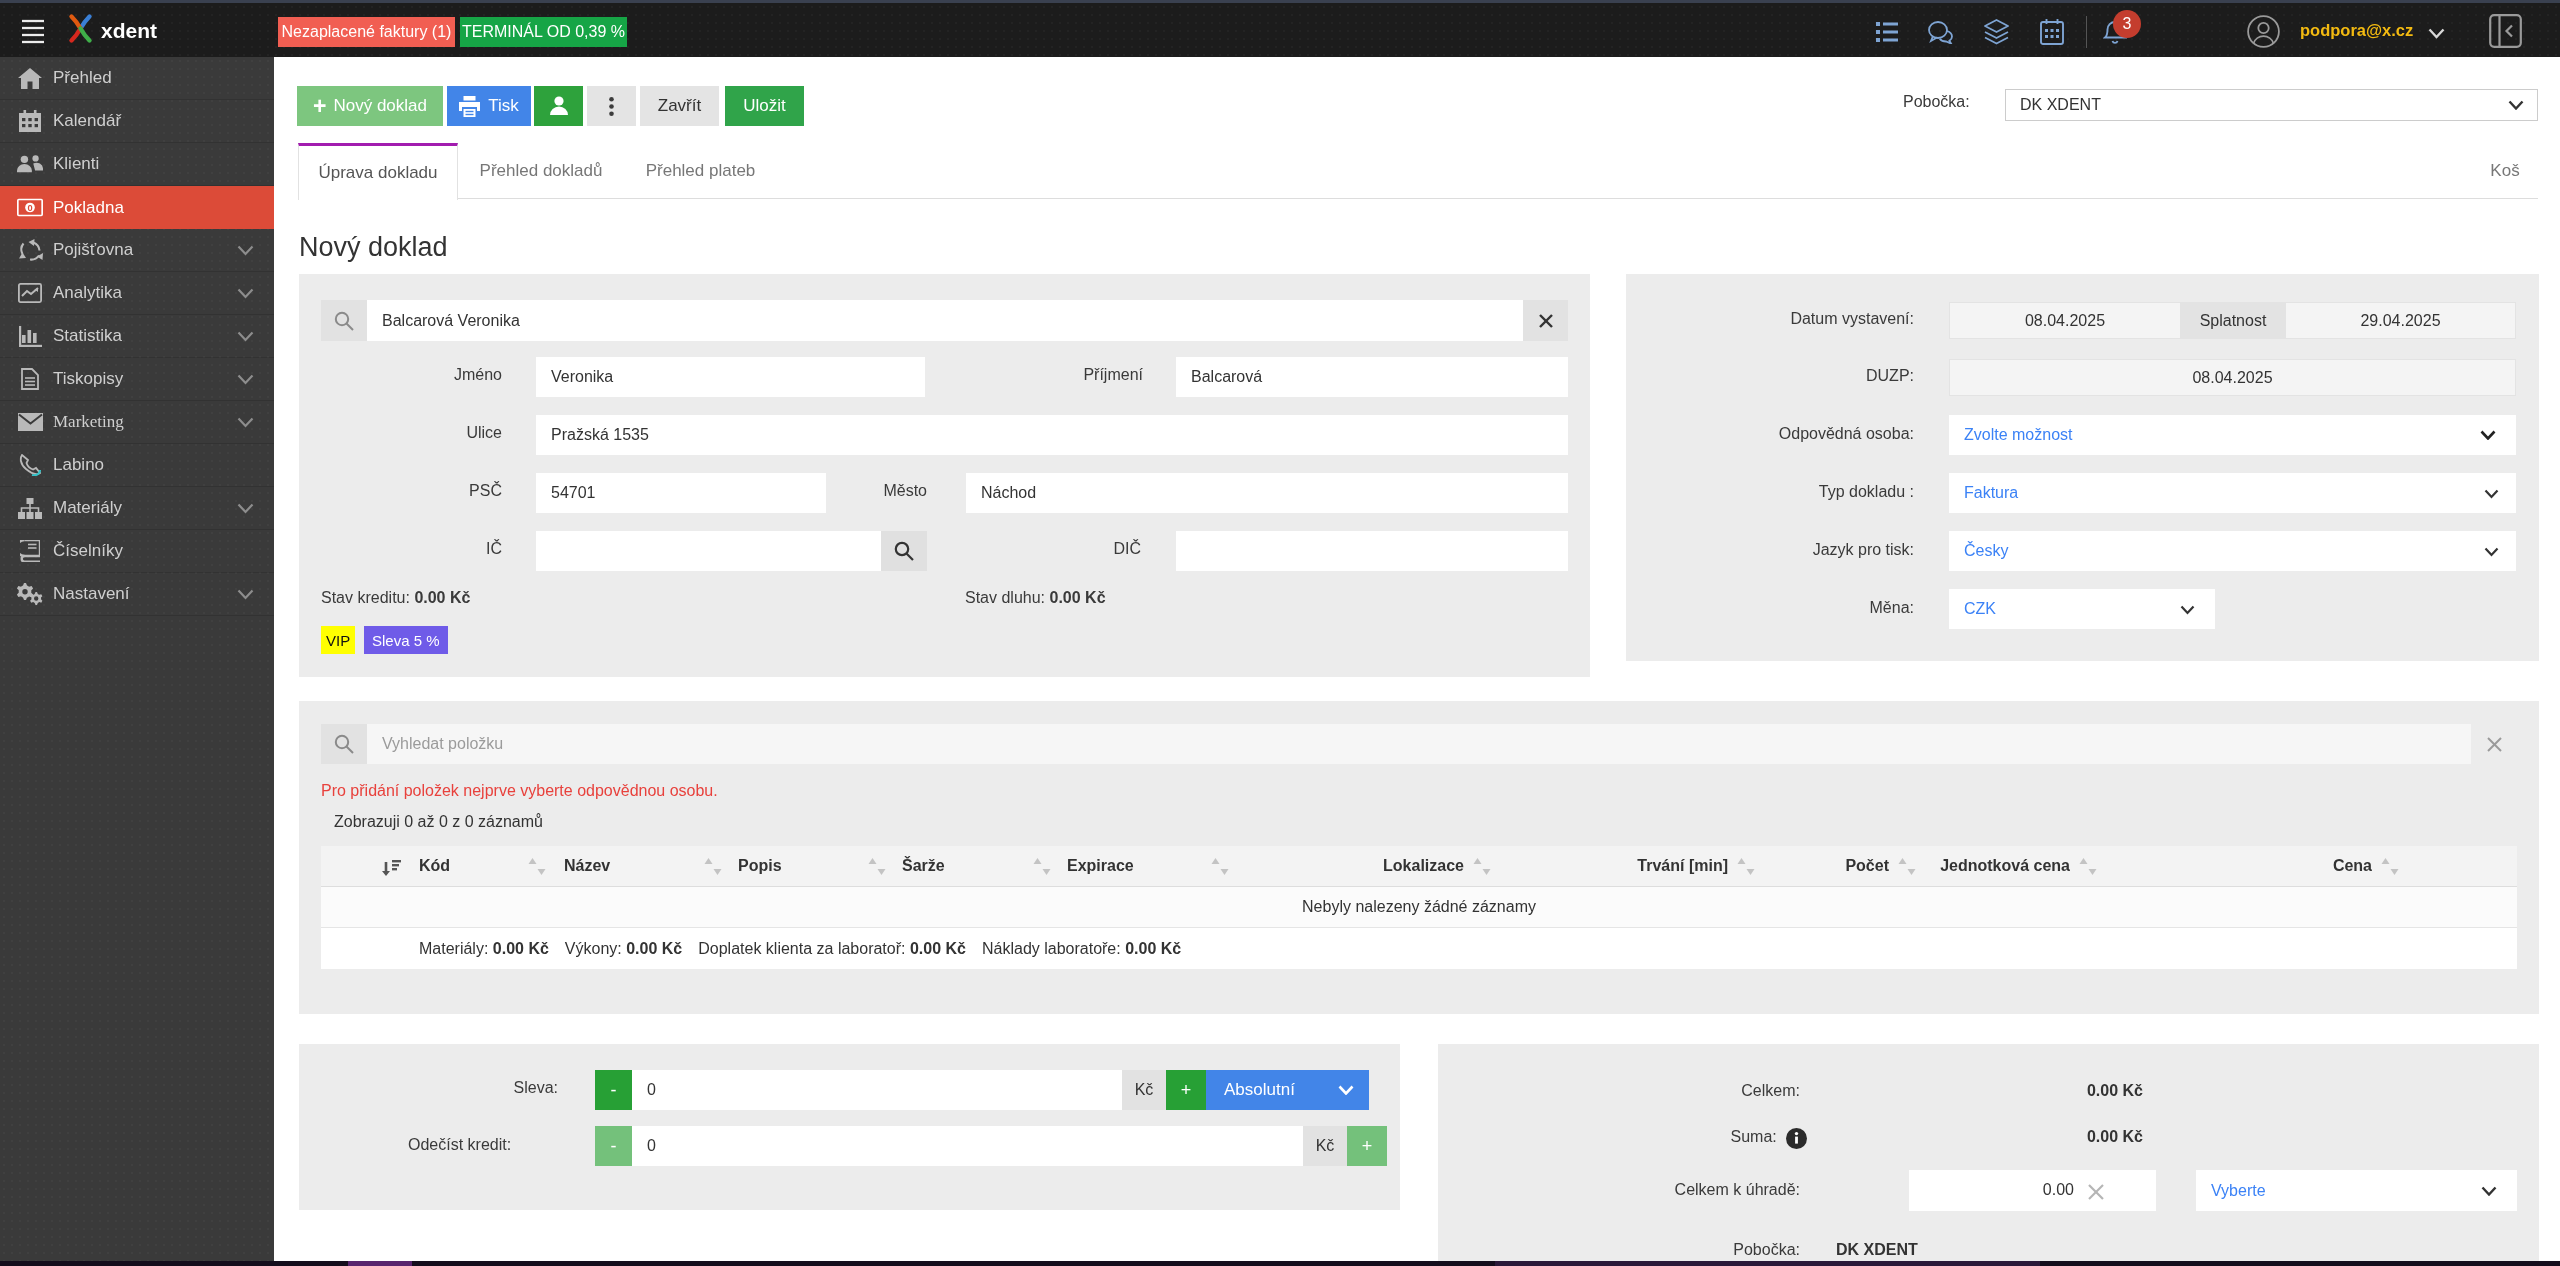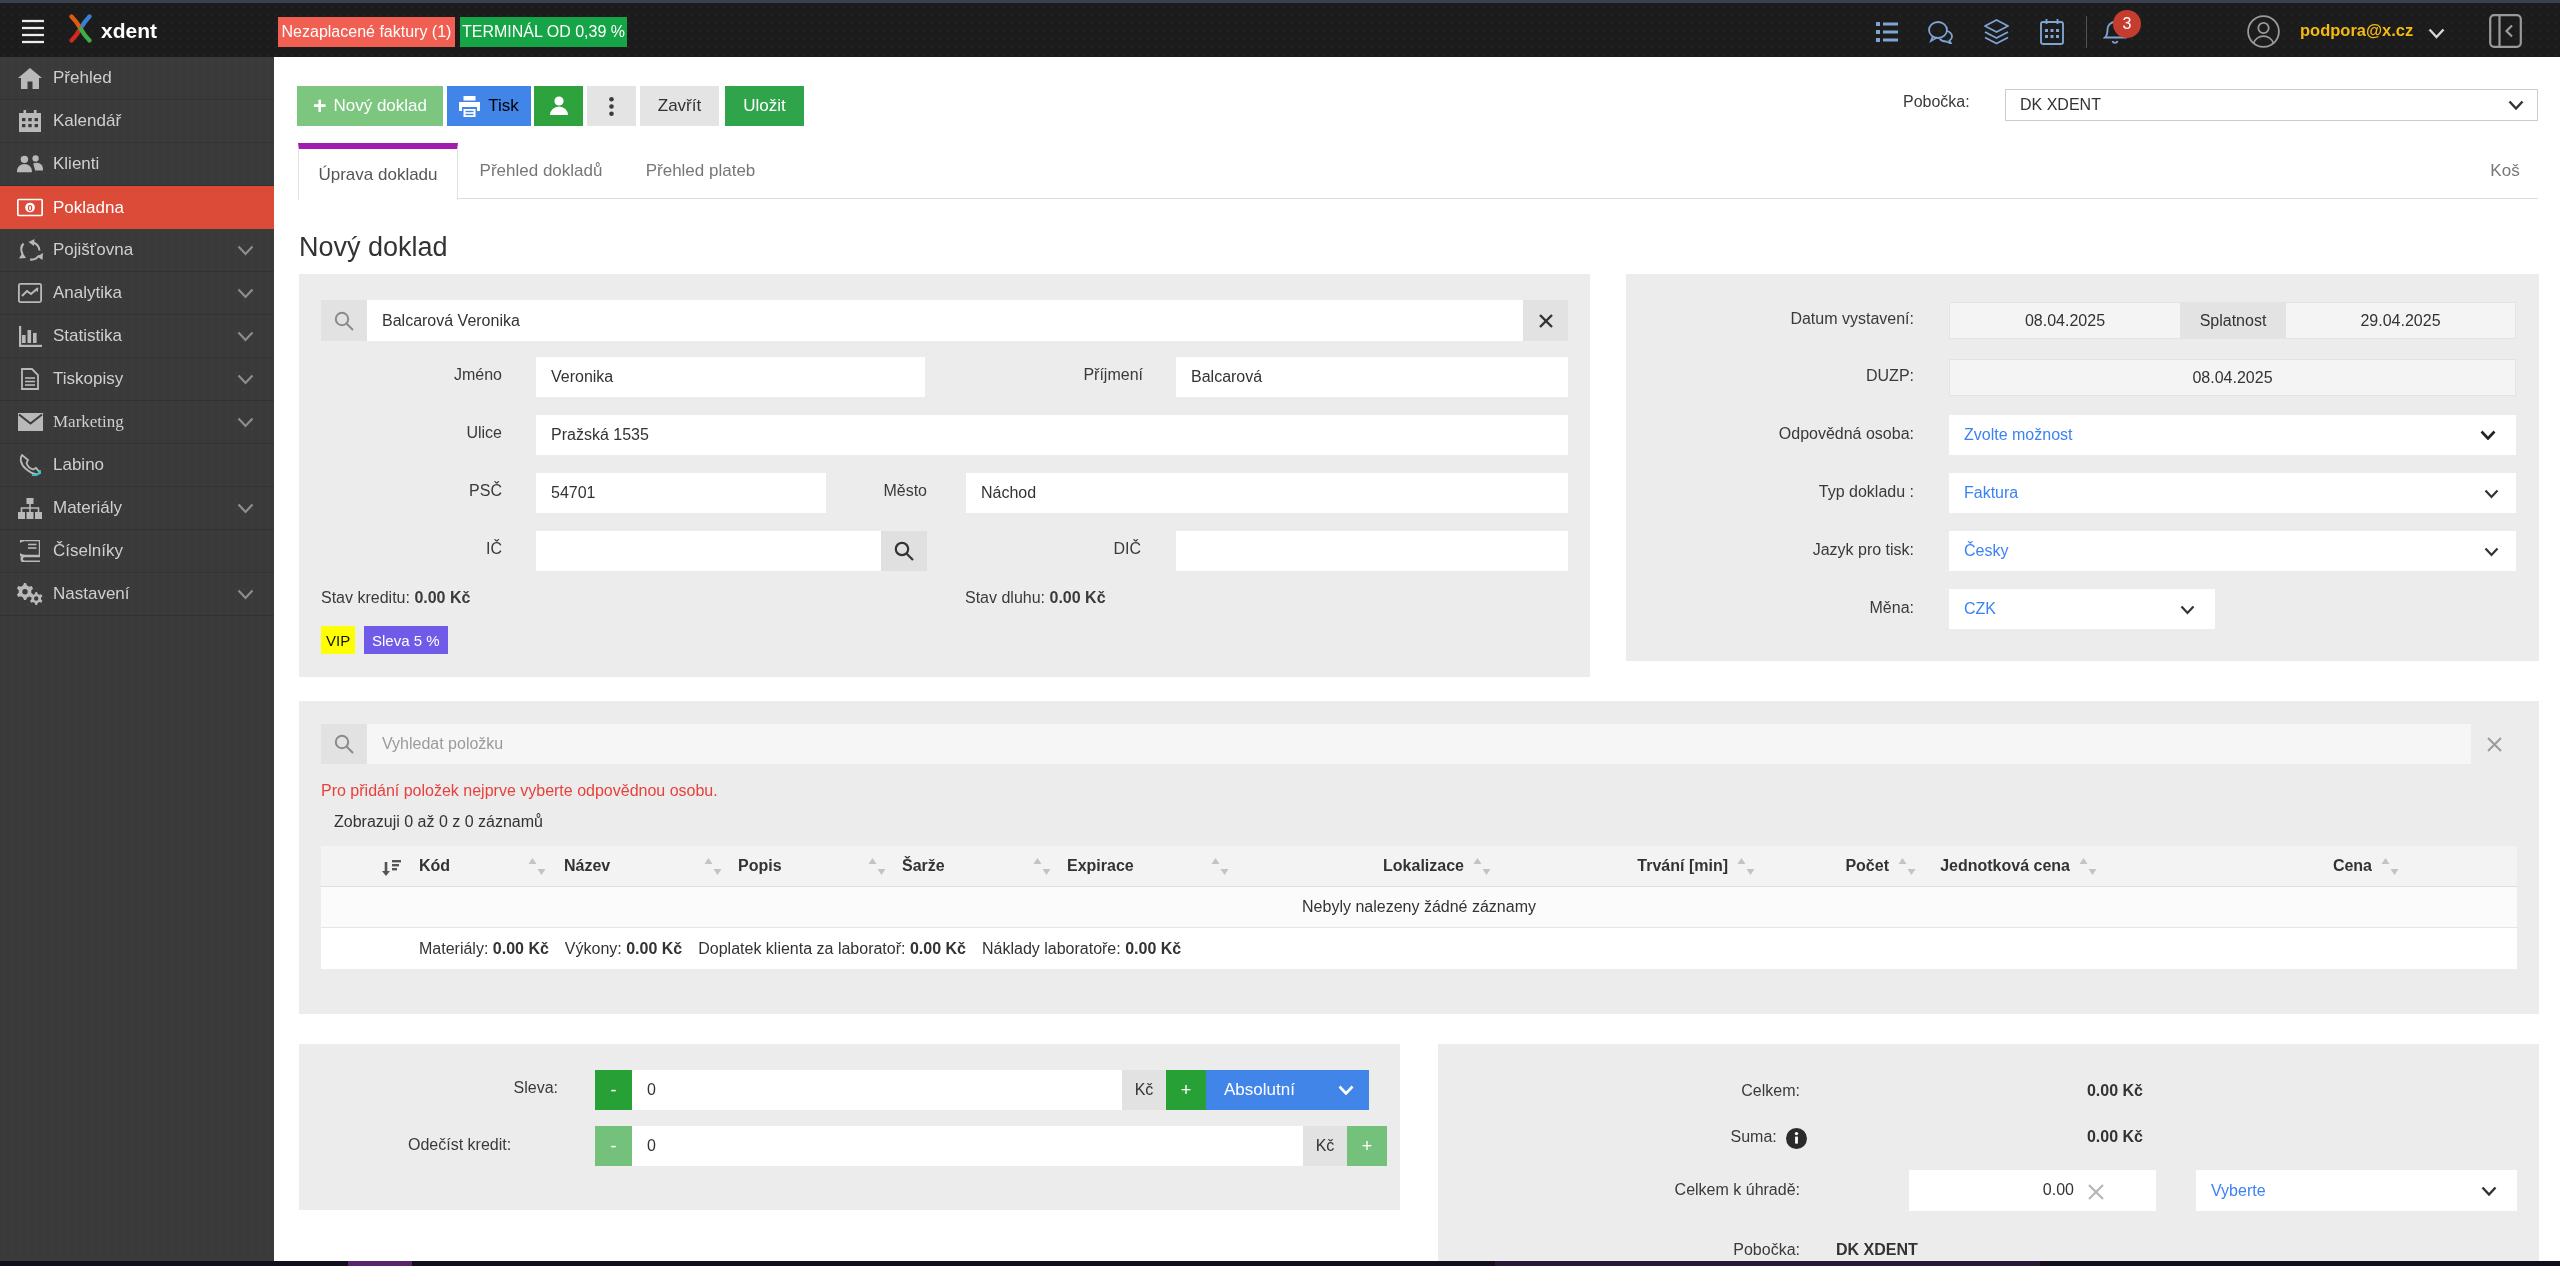--- a/index.html
+++ b/index.html
@@ -278,21 +278,21 @@
       </svg>
 </span>Nastavení<span class="sbchev">
       <svg width="17" height="11" viewBox="0 0 17 11">
         <polyline points="1.5,1.5 8.5,9 15.5,1.5" fill="none" stroke="#8d8d8d" stroke-width="2.2"></polyline>
       </svg>
     </span></div>
 
 <div class="abs" style="left:297px;top:86px;width:146px;height:40px;background:#7dc67f;color:#fff;
   font-size:17px;display:flex;align-items:center;justify-content:center;">
   <span style="font-size:23px;margin-right:7px;line-height:17px;font-weight:bold;">+</span>Nový doklad</div>
-<div class="abs" style="left:447px;top:86px;width:84px;height:40px;background:#4285e8;color:#000000;
+<div class="abs" style="left:447px;top:86px;width:84px;height:40px;background:#4285e8;color:#ffffff;
   font-size:17px;display:flex;align-items:center;justify-content:center;">
   <svg width="21" height="21" viewBox="0 0 21 21" style="margin-right:8px;">
       <g fill="#fff">
         <rect x="4.5" y="0" width="12" height="4.5"></rect>
         <path d="M0 6 h21 v9 h-3 v-4 h-15 v4 H0 Z"></path>
         <rect x="4.5" y="13" width="12" height="8"></rect>
       </g>
       <g stroke="#4285e8" stroke-width="1.4">
         <line x1="6.5" y1="15.5" x2="14.5" y2="15.5"></line>
         <line x1="6.5" y1="18.5" x2="14.5" y2="18.5"></line>
@@ -321,21 +321,21 @@
 
 <div class="abs lbl" style="left:1903px;top:93px;">Pobočka:</div>
 <div class="abs" style="left:2005px;top:89px;width:533px;height:32px;background:#fff;border:1px solid #cccccc;
   font-size:16px;color:#333;display:flex;align-items:center;padding-left:14px;">DK XDENT</div>
 <svg class="chev" style="left:2508px;top:100px;">
     <polyline points="1.5,1.5 8,8.5 14.5,1.5" fill="none" stroke="#333" stroke-width="2.4"></polyline>
   </svg>
 
 <div class="abs" style="left:299px;top:198px;width:2239px;height:1px;background:#ddd;"></div>
 <div class="abs" style="left:298px;top:143px;width:160px;height:57px;background:#fff;border:1px solid #e2e2e2;
-  border-top:6px solid #a21caf;border-bottom:none;color:#555;font-size:17px;display:flex;align-items:center;justify-content:center;white-space:nowrap;">
+  border-top:3px solid #a21caf;border-bottom:none;color:#555;font-size:17px;display:flex;align-items:center;justify-content:center;white-space:nowrap;">
   Úprava dokladu</div>
 <div class="abs" style="left:461px;top:143px;width:160px;height:55px;color:#777;font-size:17px;display:flex;align-items:center;justify-content:center;white-space:nowrap;">Přehled dokladů</div>
 <div class="abs" style="left:628px;top:143px;width:145px;height:55px;color:#777;font-size:17px;display:flex;align-items:center;justify-content:center;white-space:nowrap;">Přehled plateb</div>
 <div class="abs" style="left:2480px;top:143px;width:50px;height:55px;color:#777;font-size:17px;display:flex;align-items:center;justify-content:center;">Koš</div>
 
 <div class="abs" style="left:299px;top:232px;font-size:27px;color:#333;">Nový doklad</div>
 
 <div class="abs" style="left:299px;top:274px;width:1291px;height:403px;background:#ececec;"></div>
 <div class="abs" style="left:321px;top:300px;width:46px;height:41px;background:#e2e2e2;display:flex;align-items:center;justify-content:center;">
   <svg width="20" height="20" viewBox="0 0 20 20">

